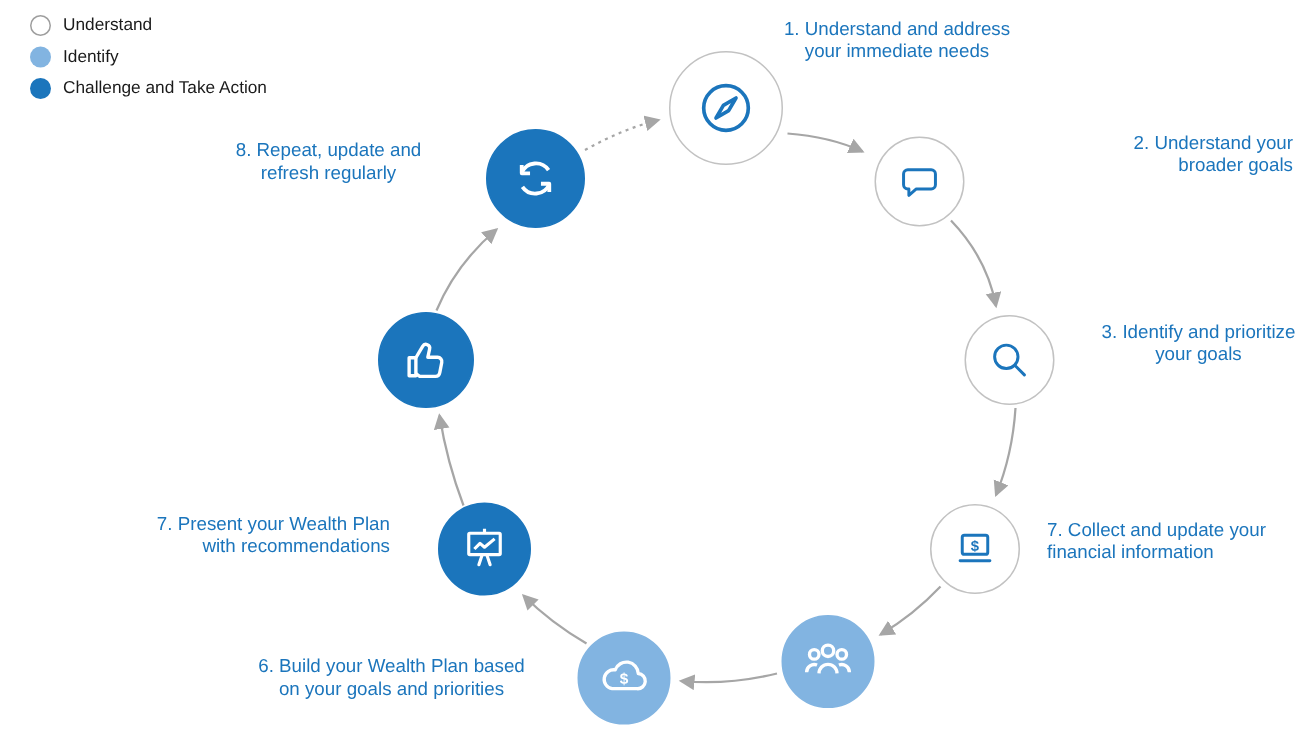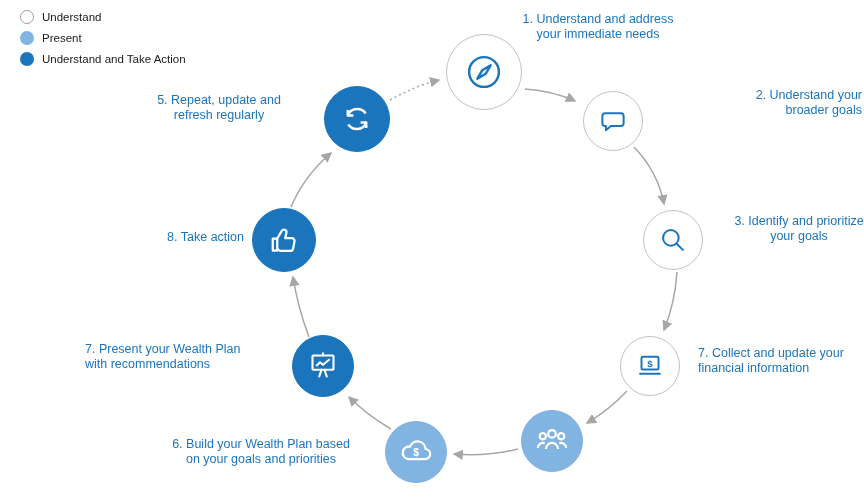--- a/index.html
+++ b/index.html
@@ -37,25 +37,25 @@
 
 <div class="stage">
 
   <div class="legend">
     <div class="legend-row">
       <span class="legend-dot dot-understand"></span>
       <span class="legend-label">Understand</span>
     </div>
     <div class="legend-row">
       <span class="legend-dot dot-analyze"></span>
-      <span class="legend-label">Present</span>
+      <span class="legend-label">Identify</span>
     </div>
     <div class="legend-row">
       <span class="legend-dot dot-action"></span>
-      <span class="legend-label">Understand and Take Action</span>
+      <span class="legend-label">Challenge and Take Action</span>
     </div>
   </div>
 
   <svg class="arrows" width="864" height="500" viewBox="0 0 864 500">
     <defs>
       <marker id="ah" markerWidth="8" markerHeight="8" refX="6" refY="3.5" orient="auto">
         <path d="M0,0 L7,3.5 L0,7 Z" fill="#a6a6a6"></path>
       </marker>
     </defs>
     <path d="M513 89 Q541 91 563 101" fill="none" stroke="#a6a6a6" stroke-width="1.5" marker-end="url(#ah)"></path>
@@ -126,35 +126,34 @@
 on your goals and priorities</div>
 
   <div class="node action" style="left:280px;top:335px;width:62px;height:62px;">
     <svg width="36" height="36" viewBox="0 0 24 24" stroke="#ffffff" fill="none" stroke-width="1.4">
       <path d="M12 3 v2"></path>
       <rect x="5" y="5" width="14" height="9.5" rx="0.5"></rect>
       <path d="M9.5 19 L11 14.5 M14.5 19 L13 14.5" stroke-linecap="round"></path>
       <polyline points="7.5,12 10,9.5 12,11.2 16.5,7.5" stroke-linejoin="round"></polyline>
     </svg>
   </div>
-  <div class="step-label" style="left:73px;top:342px;width:196px;text-align:left;">7. Present your Wealth Plan
+  <div class="step-label" style="left:52px;top:342px;width:196px;text-align:right;">7. Present your Wealth Plan
 with recommendations</div>
 
   <div class="node action" style="left:240px;top:208px;width:64px;height:64px;">
     <svg width="36" height="36" viewBox="0 0 24 24" stroke="#ffffff" fill="none" stroke-width="1.5">
       <path d="M4.5 11 h3 v8 h-3 z" stroke-linejoin="round"></path>
       <path d="M7.5 18 l1.2 0.9 a2 2 0 0 0 1.2 0.4 h6.3 a1.9 1.9 0 0 0 1.9 -1.6 l0.9 -4.6 a1.9 1.9 0 0 0 -1.9 -2.3 h-4.3 l0.8 -3.6 a1.7 1.7 0 0 0 -3.1 -1.3 l-3 5.1" stroke-linejoin="round"></path>
     </svg>
   </div>
-  <div class="step-label" style="left:100px;top:230px;width:132px;text-align:right;">8. Take action</div>
 
   <div class="node action" style="left:312px;top:86px;width:66px;height:66px;">
     <svg width="38" height="38" viewBox="0 0 24 24" stroke="#ffffff" fill="none" stroke-width="1.6">
       <path d="M17.5 8.5 a6.5 6.5 0 0 0 -11.3 1"></path>
       <path d="M6.2 6.3 v3.5 h3.5" stroke-linejoin="round"></path>
       <path d="M6.5 15.5 a6.5 6.5 0 0 0 11.3 -1"></path>
       <path d="M17.8 17.7 v-3.5 h-3.5" stroke-linejoin="round"></path>
     </svg>
   </div>
-  <div class="step-label" style="left:120px;top:93px;width:174px;text-align:center;">5. Repeat, update and
+  <div class="step-label" style="left:120px;top:93px;width:174px;text-align:center;">8. Repeat, update and
 refresh regularly</div>
 
 </div>
 
 </body></html>

